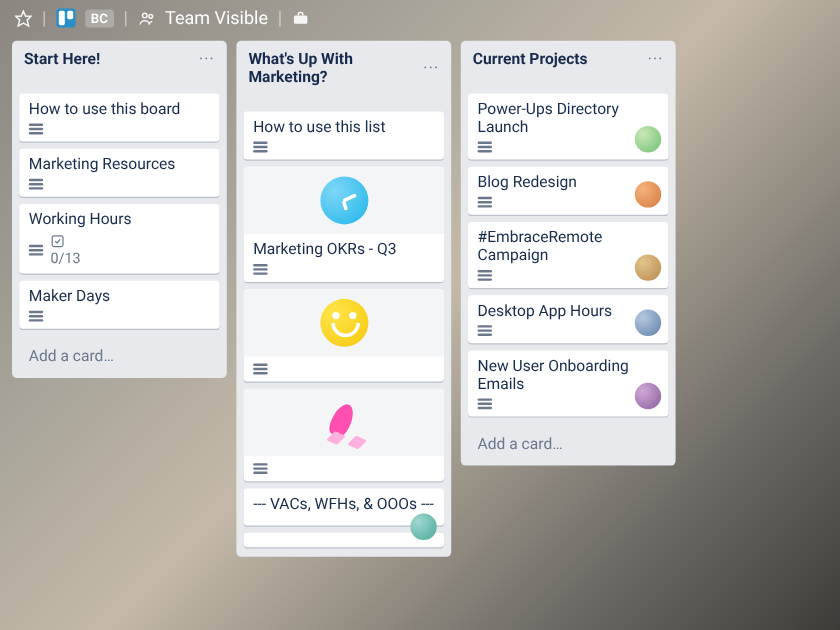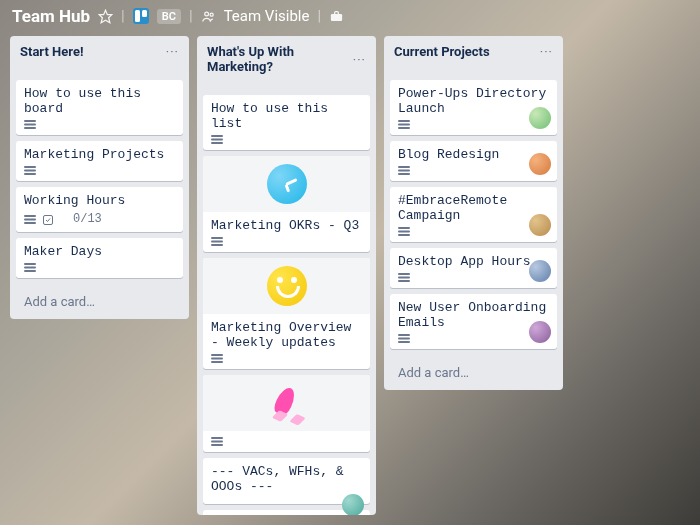--- a/index.html
+++ b/index.html
@@ -35,21 +35,21 @@
     height: calc(100% - 38px);
   }
   .list {
     background: #e7e9ed; border-radius: 4px; width: 179px; flex-shrink: 0;
     display: flex; flex-direction: column;
     max-height: 100%;
   }
   .list-header { display: flex; justify-content: space-between; align-items: center; padding: 8px 10px 6px; }
   .list-title { font-weight: 700; font-size: 13px; color: #172b4d; }
   .list-menu { color: #6b778c; cursor: pointer; font-size: 13px; letter-spacing: 1px; }
-  .cards { padding: 15px 6px 2px; overflow-y: auto; font-family: Liberation Mono, monospace; }
+  .cards { padding: 15px 6px 2px; overflow-y: auto; }
   .card {
     background: #fff; border-radius: 3px; box-shadow: 0 1px 0 rgba(9,30,66,.2);
     margin-bottom: 6px; padding: 6px 8px 6px; position: relative; font-size: 13px;
     cursor: pointer;
   }
   .card .cover {
     margin: -6px -8px 6px; height: 56px; border-top-left-radius: 3px; border-top-right-radius: 3px;
     background: #f4f5f7; display: flex; align-items: center; justify-content: center;
   }
   .card .title { margin-bottom: 4px; }
@@ -84,36 +84,35 @@
   .rocket::after {
     content: ""; position: absolute; left: 8px; top: 28px; width: 10px; height: 10px;
     background: #ffb0dc; border-radius: 2px; transform: rotate(25deg) skewX(-20deg);
     box-shadow: 16px -4px 0 #ffb0dc;
   }
 
   
   .desc-ico { display:inline-block; width:12px; height:9px; position:relative; }
   .desc-ico::before { content:""; position:absolute; left:0; top:0; width:12px; height:2px; background:#6b778c; box-shadow: 0 3.5px 0 #6b778c, 0 7px 0 #6b778c; }
   .desc-ico::before { border-radius:1px; }
-  .check-ico { display:inline-flex; align-items:flex-end; gap:19px; }
+  .check-ico { display:inline-flex; align-items:flex-start; gap:1px;flex-direction:column; }
   .check-ico svg { width:12px; height:12px; }
 
   
   .av-user1 { background: radial-gradient(circle at 30% 30%, #c9e8b7, #6fbf73); }
   .av-user2 { background: radial-gradient(circle at 30% 30%, #f5b27e, #d67a3e); }
   .av-user3 { background: radial-gradient(circle at 30% 30%, #e2c48b, #b88a4e); }
   .av-user4 { background: radial-gradient(circle at 30% 30%, #b7c9e2, #5f7fa8); }
   .av-user5 { background: radial-gradient(circle at 30% 30%, #cfa8d8, #8a5e9b); }
   .av-user6 { background: radial-gradient(circle at 30% 30%, #a0d8d0, #4aa89a); }
 </style>
 </head>
 <body>
 
 <div class="header">
-  <span class="title">Team Hub</span>
   <span class="icon">
     <svg width="15" height="15" viewBox="0 0 24 24" fill="none" stroke="#fff" stroke-width="2">
         <polygon points="12 2 15 9 22 9 17 14 19 22 12 18 5 22 7 14 2 9 9 9"></polygon>
       </svg>
   </span>
   <span class="sep">|</span>
   <span class="logo"></span>
   <span class="bc-badge">BC</span>
   <span class="sep">|</span>
   <span class="icon">
@@ -141,21 +140,21 @@
         <div class="list-menu">···</div>
       </div>
       <div class="cards">
         <div class="card">
           <div class="title">How to use this board</div>
           <div class="badges">
             <span class="desc-ico"></span>
           </div>
         </div>
         <div class="card">
-          <div class="title">Marketing Projects</div>
+          <div class="title">Marketing Resources</div>
           <div class="badges">
             <span class="desc-ico"></span>
           </div>
         </div>
         <div class="card">
           <div class="title">Working Hours</div>
           <div class="badges">
             <span class="desc-ico"></span>
             <span class="check-ico">
               <svg viewBox="0 0 24 24" fill="none" stroke="#6b778c" stroke-width="2">
@@ -193,21 +192,20 @@
           </div>
           <div class="title">Marketing OKRs - Q3</div>
           <div class="badges">
             <span class="desc-ico"></span>
           </div>
         </div>
         <div class="card">
           <div class="cover">
             <div class="smiley"></div>
           </div>
-          <div class="title">Marketing Overview - Weekly updates</div>
           <div class="badges">
             <span class="desc-ico"></span>
           </div>
         </div>
         <div class="card">
           <div class="cover">
             <div class="rocket"></div>
           </div>
           <div class="badges">
             <span class="desc-ico"></span>

